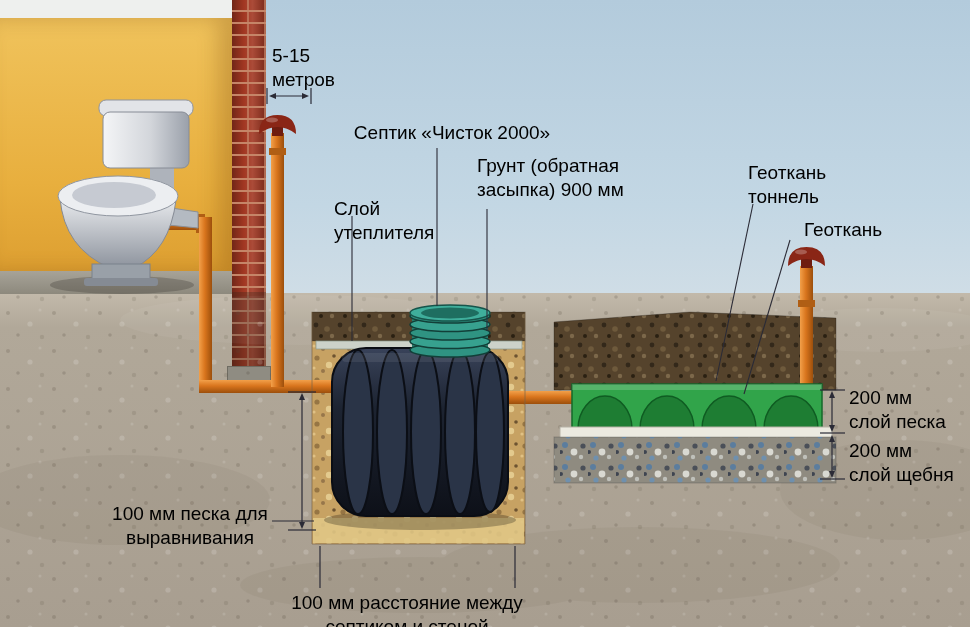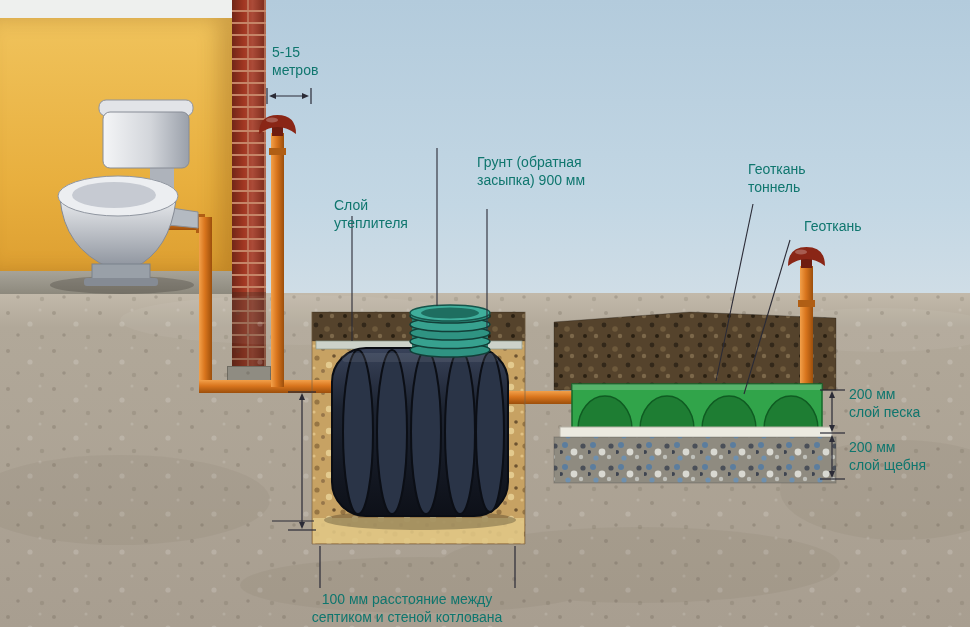--- a/index.html
+++ b/index.html
@@ -22,21 +22,21 @@
     background-color:#a23722;
     background-image:
       repeating-linear-gradient(180deg,rgba(0,0,0,0) 0 10px,#c58568 10px 12px),
       repeating-linear-gradient(90deg,rgba(0,0,0,0) 0 15px,rgba(197,133,104,0.7) 15px 17px),
       linear-gradient(90deg,rgba(0,0,0,0.30),rgba(0,0,0,0) 35%,rgba(255,255,255,0.10) 60%,rgba(0,0,0,0.25));}
   .brick-shade{position:absolute;left:232px;top:292px;width:34px;height:100px;
     background:rgba(50,35,25,0.30);}
   .brick-footing{position:absolute;left:227px;top:366px;width:44px;height:26px;
     background:#8f8c82;border:1px solid #6f6c62;box-sizing:border-box;}
   .art{position:absolute;left:0;top:0;}
-  .label{position:absolute;font-size:14px;line-height:1.25;color:#0f766e;white-space:pre-line;}
+  .label{position:absolute;font-size:19px;line-height:1.25;color:#000000;white-space:pre-line;}
   .lbl-distance{left:272px;top:44px;}
   .lbl-septic{left:352px;top:121px;width:200px;text-align:center;}
   .lbl-insulation{left:334px;top:177px;margin-top:20px;}
   .lbl-backfill{left:477px;top:154px;}
   .lbl-tunnel{left:748px;top:161px;}
   .lbl-geotextile{left:804px;top:218px;}
   .lbl-sand200{left:849px;top:386px;}
   .lbl-gravel200{left:849px;top:439px;}
   .lbl-reinforce{left:100px;top:436px;width:192px;text-align:center;}
   .lbl-leveling{left:108px;top:502px;width:164px;text-align:center;}
@@ -240,27 +240,30 @@
       <polygon points="832,435 829,442 835,442" fill="#2b2b36" stroke="none"></polygon>
       <polygon points="832,478 829,471 835,471" fill="#2b2b36" stroke="none"></polygon>
 
       <line x1="320" y1="546" x2="320" y2="588"></line>
       <line x1="515" y1="546" x2="515" y2="588"></line>
     </g>
   </svg>
 
   <div class="label lbl-distance">5-15
 метров</div>
+  <div class="label lbl-septic">Септик «Чисток 2000»</div>
   <div class="label lbl-insulation">Слой
 утеплителя</div>
   <div class="label lbl-backfill">Грунт (обратная
 засыпка) 900 мм</div>
   <div class="label lbl-tunnel">Геоткань
 тоннель</div>
   <div class="label lbl-geotextile">Геоткань</div>
   <div class="label lbl-sand200">200 мм
 слой песка</div>
   <div class="label lbl-gravel200">200 мм
 слой щебня</div>
+  <div class="label lbl-leveling">100 мм песка для
+выравнивания</div>
   <div class="label lbl-gap">100 мм расстояние между
 септиком и стеной котлована</div>
 
 </div>
 
 </body></html>

